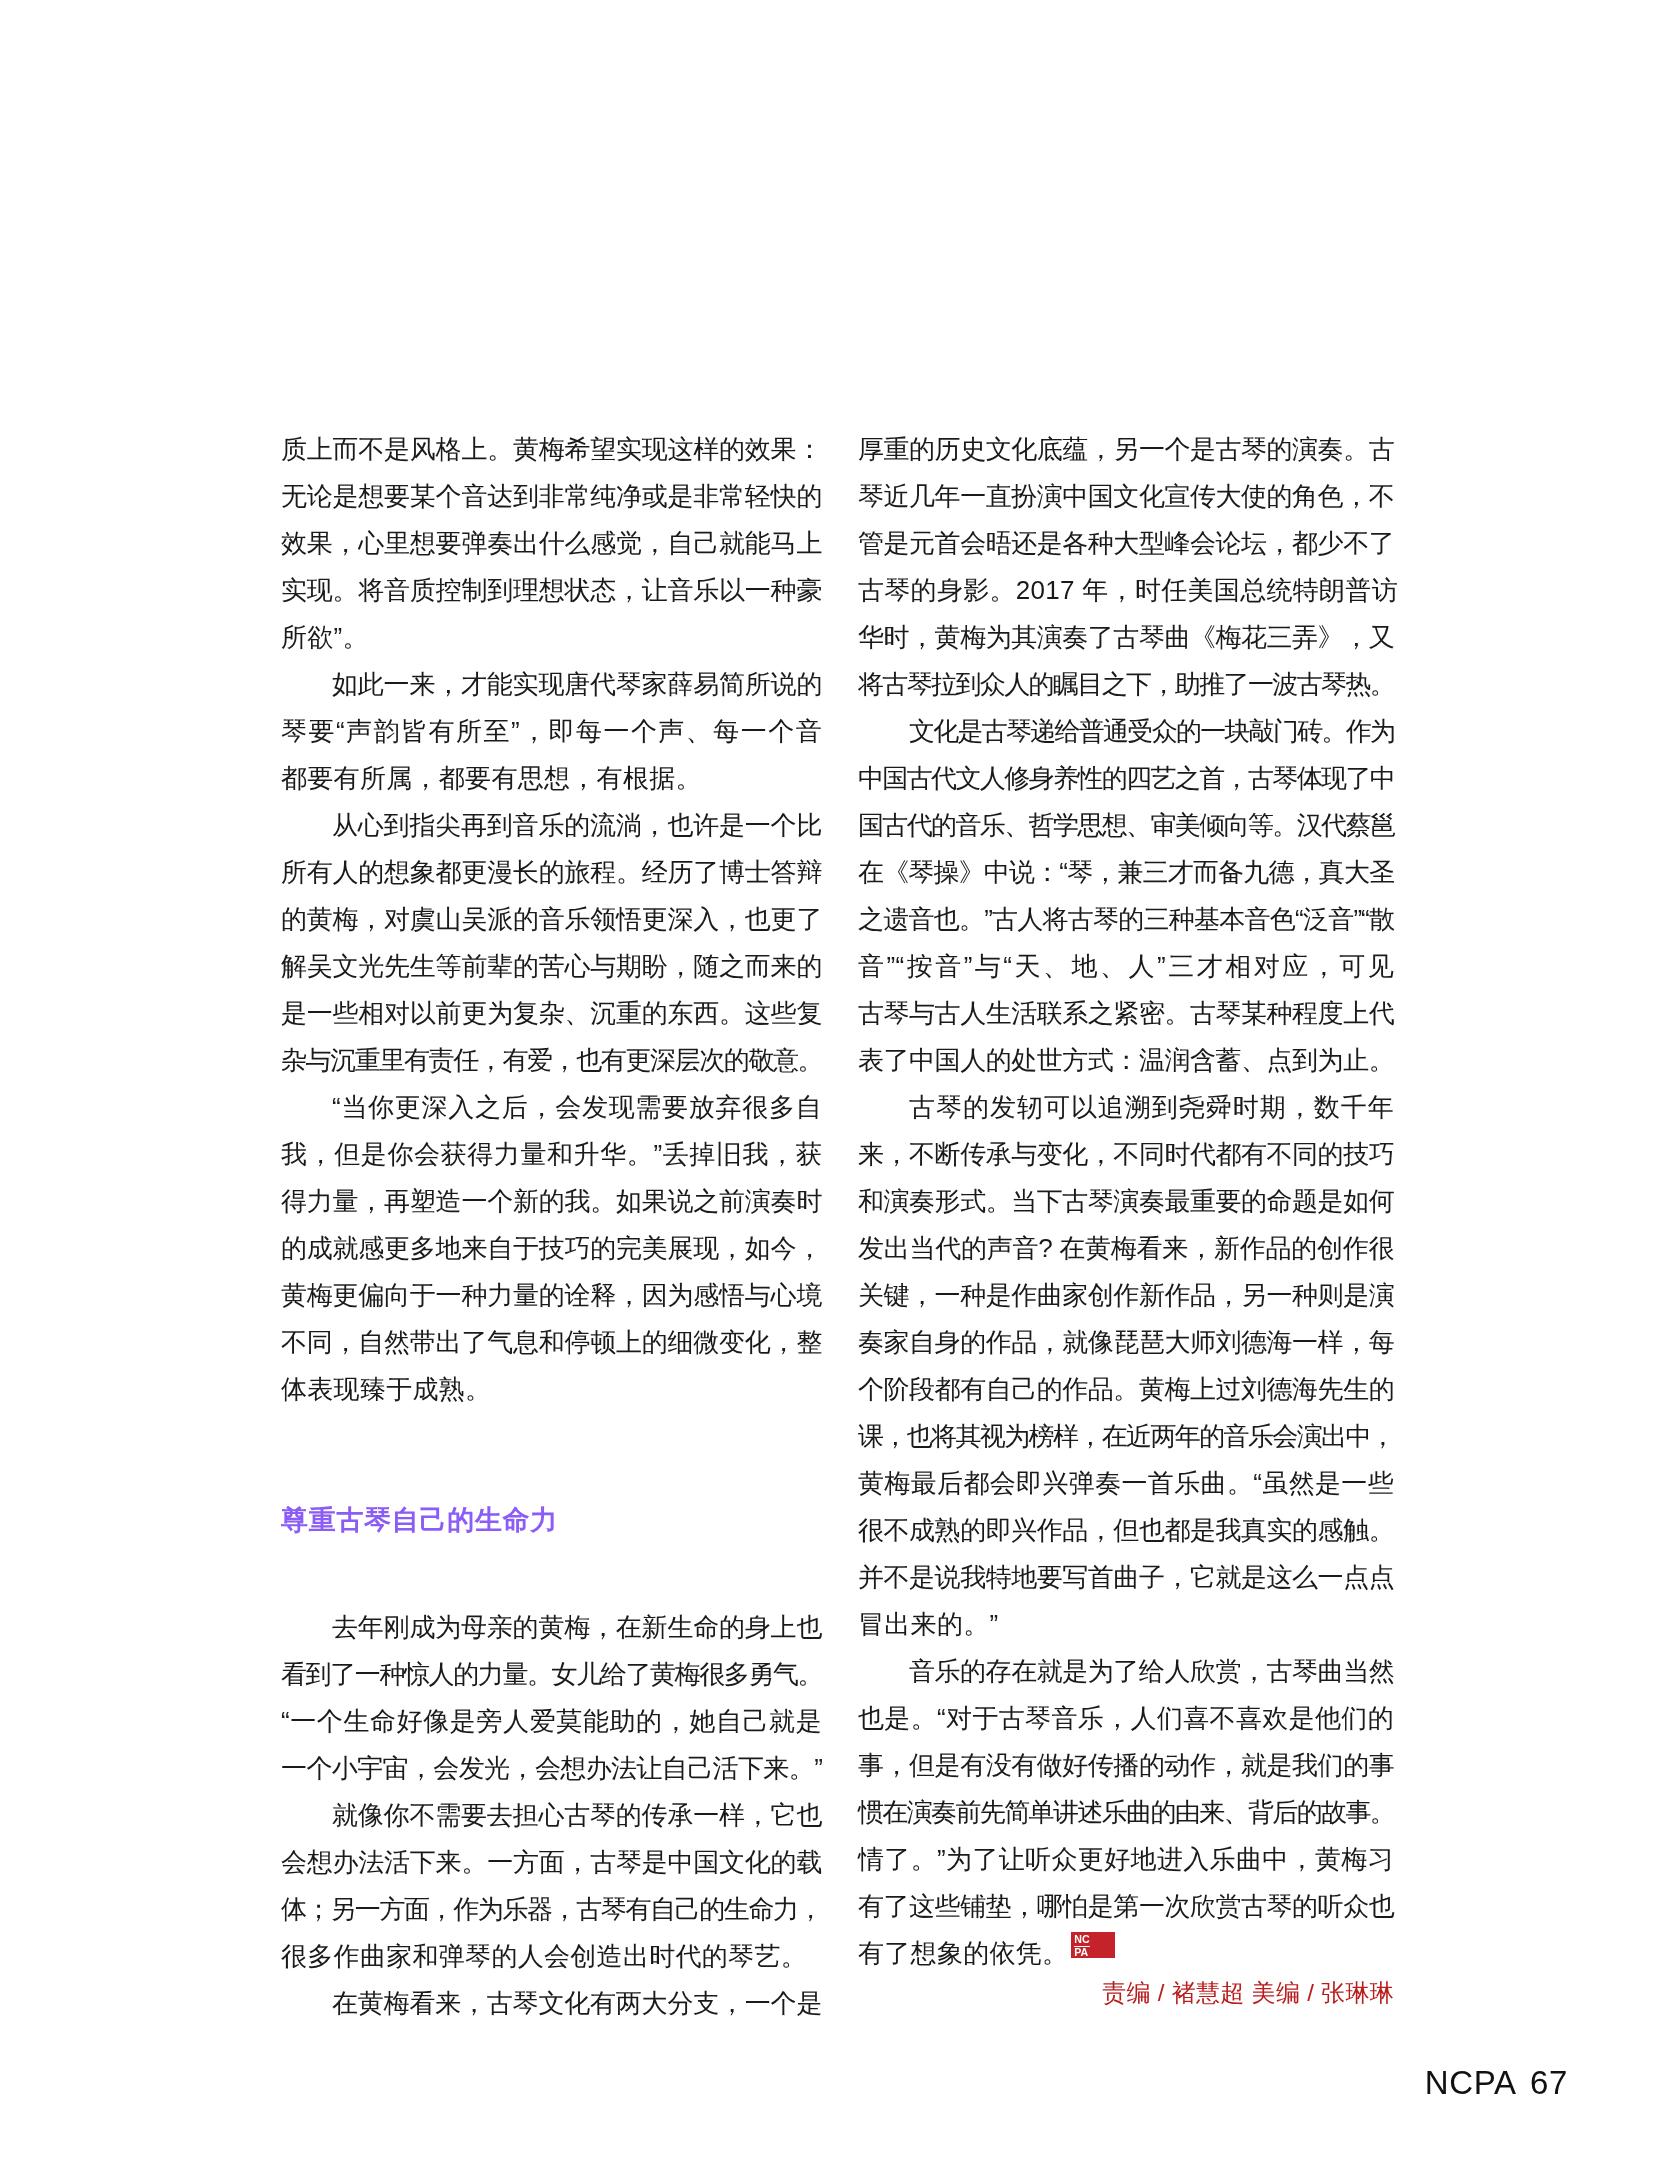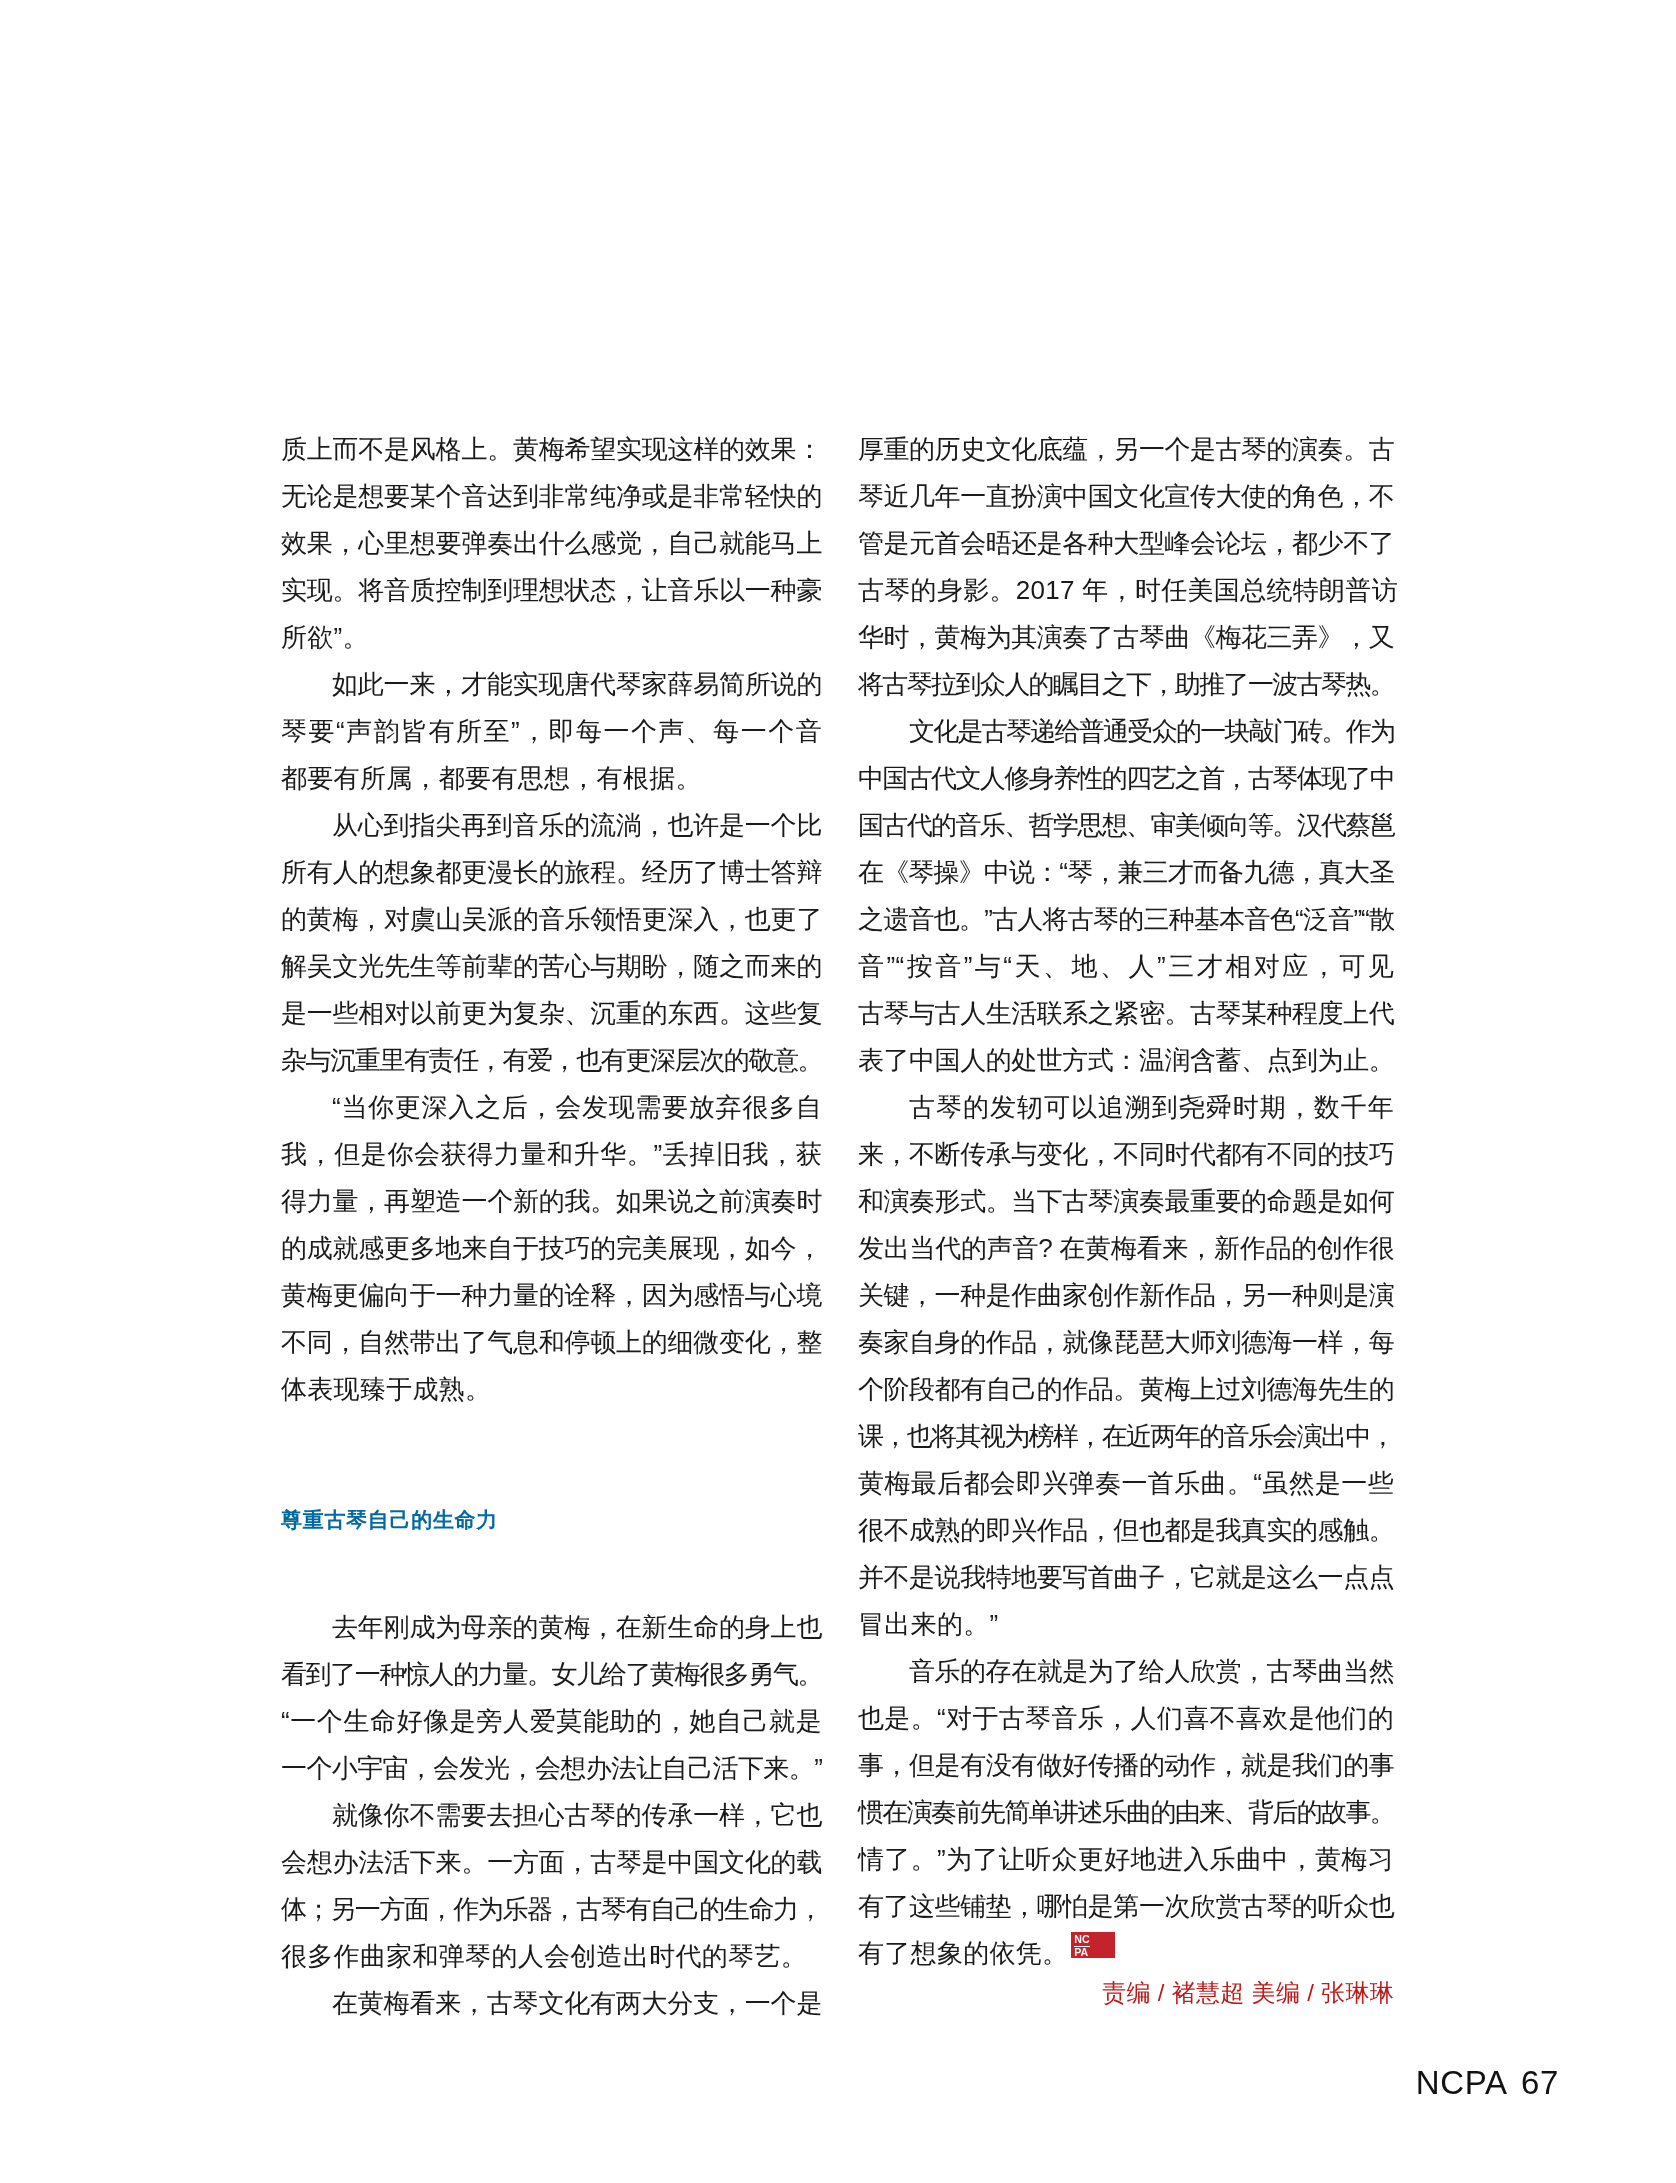--- a/index.html
+++ b/index.html
@@ -33,24 +33,24 @@
     text-align-last:justify;
   }
   .line.indent{
     text-indent:51px;
   }
   .heading{
     position:absolute;
     left:281px;
     top:1500px;
     margin:0;
-    font-size:21px;
+    font-size:27px;
     line-height:40px;
     font-weight:bold;
-    color:#0369a1;
+    color:#8b5cf6;
     letter-spacing:0.7px;
   }
   .ncpa-logo{
     position:absolute;
     left:1071px;
     top:1932px;
     width:44px;
     height:26.4px;
     background:#c4232b;
     color:#ffffff;
@@ -72,21 +72,21 @@
     top:1978px;
     width:536px;
     text-align:right;
     font-size:24px;
     line-height:29px;
     color:#b91c1c;
     letter-spacing:0.3px;
   }
   .page-footer{
     position:absolute;
-    right:117px;
+    right:108px;
     top:2065px;
     font-size:33px;
     line-height:36px;
     color:#111111;
     letter-spacing:0.7px;
   }
   .page-footer .num{ margin-left:13.2px; }
 </style>
 </head>
 <body>

